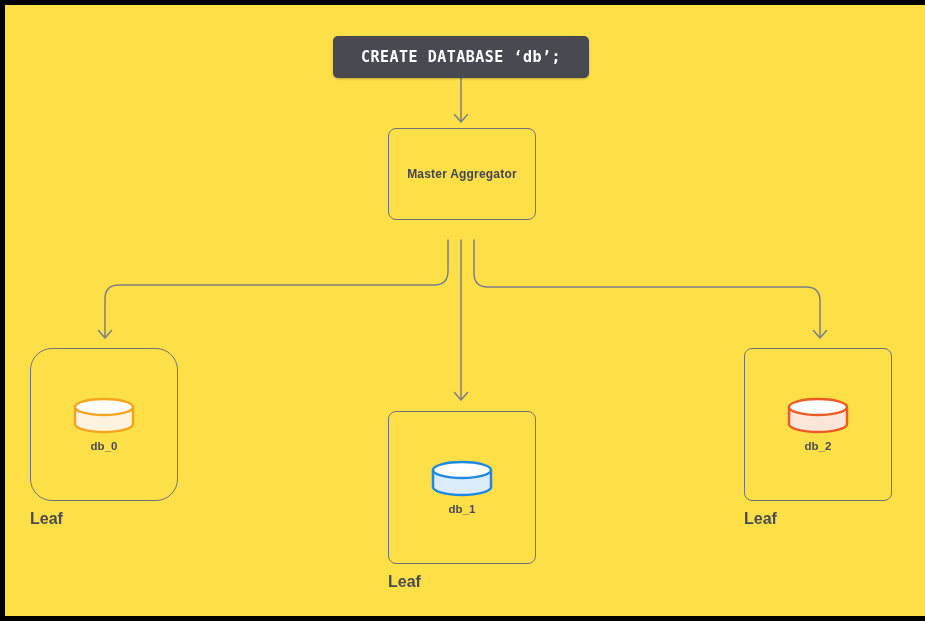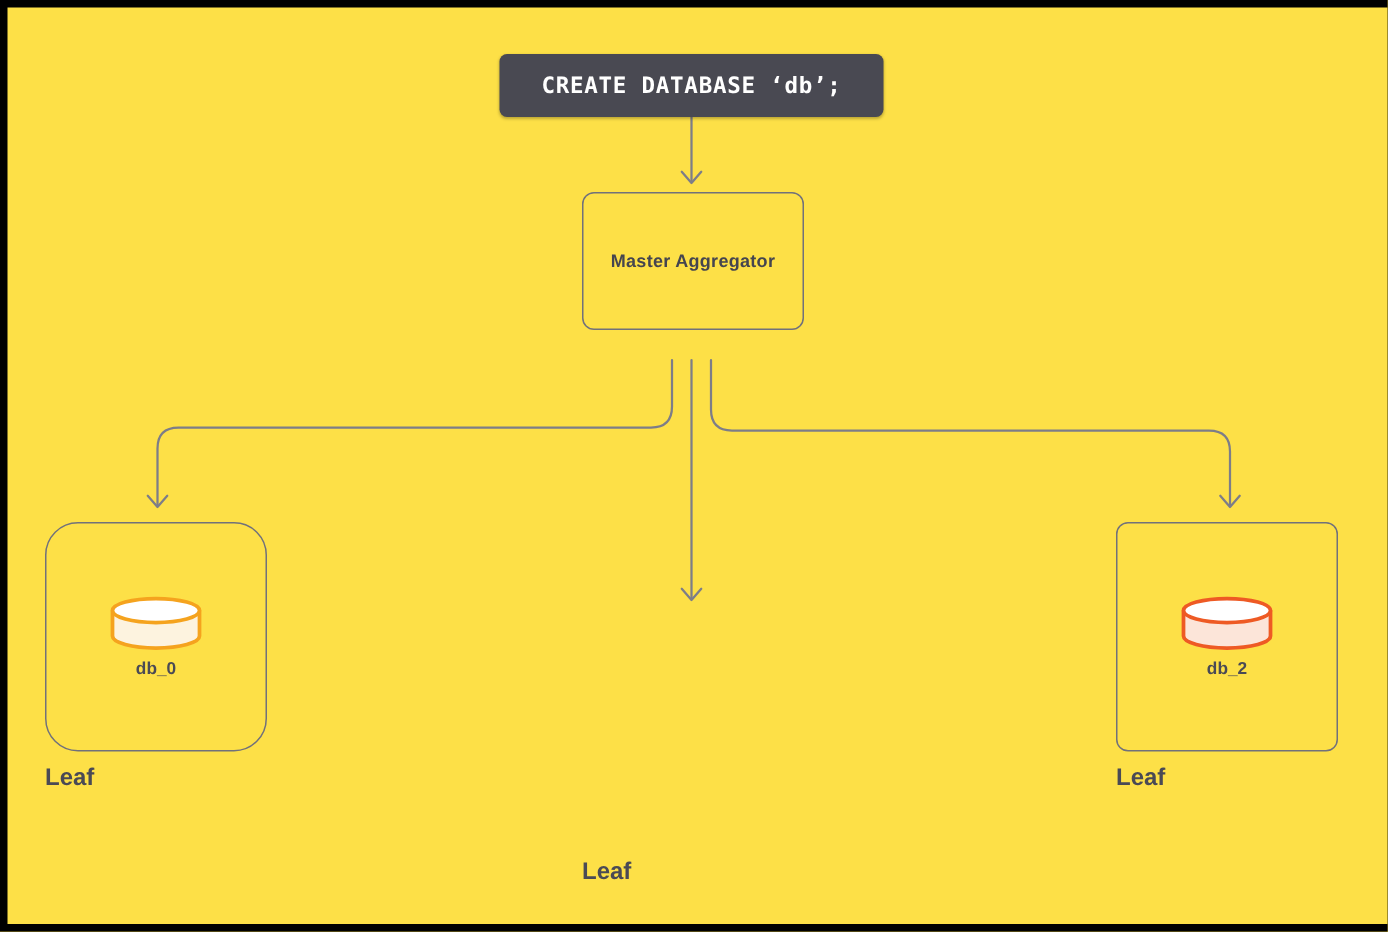--- a/index.html
+++ b/index.html
@@ -83,20 +83,27 @@
 
   <div class="node leaf-box abs" style="left: 25px; top: 343px; border-radius: 22px; --accent: #f5a31e; --tint: #fdf3df;">
     <svg class="cyl" width="66" height="38" viewBox="0 0 66 38" xmlns="http://www.w3.org/2000/svg">
       <path class="body" d="M4,10 L4,27 A29 8 0 0 0 62,27 L62,10"></path>
       <ellipse class="top" cx="33" cy="10" rx="29" ry="8"></ellipse>
     </svg>
     <span class="db-label">db_0</span>
   </div>
   <div class="leaf-caption abs" style="left:25px; top:505px;">Leaf</div>
 
+  <div class="node leaf-box abs" style="left: 383px; top: 406px; --accent: #1e88e5; --tint: #dcebf8;">
+    <svg class="cyl" width="66" height="38" viewBox="0 0 66 38" xmlns="http://www.w3.org/2000/svg">
+      <path class="body" d="M4,10 L4,27 A29 8 0 0 0 62,27 L62,10"></path>
+      <ellipse class="top" cx="33" cy="10" rx="29" ry="8"></ellipse>
+    </svg>
+    <span class="db-label">db_1</span>
+  </div>
   <div class="leaf-caption abs" style="left:383px; top:568px;">Leaf</div>
 
   <div class="node leaf-box abs" style="left: 739px; top: 343px; --accent: #ee5a24; --tint: #fce5d9;">
     <svg class="cyl" width="66" height="38" viewBox="0 0 66 38" xmlns="http://www.w3.org/2000/svg">
       <path class="body" d="M4,10 L4,27 A29 8 0 0 0 62,27 L62,10"></path>
       <ellipse class="top" cx="33" cy="10" rx="29" ry="8"></ellipse>
     </svg>
     <span class="db-label">db_2</span>
   </div>
   <div class="leaf-caption abs" style="left:739px; top:505px;">Leaf</div>

